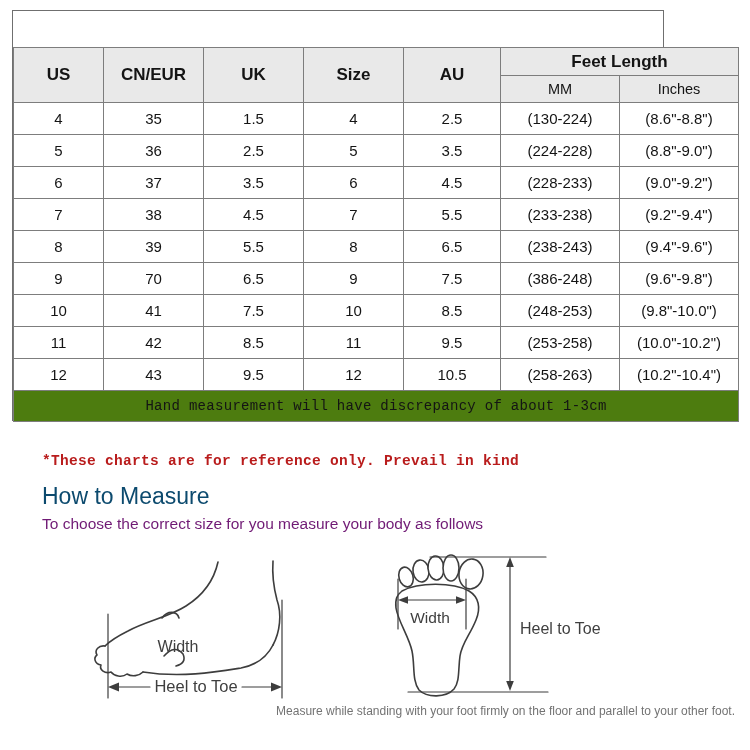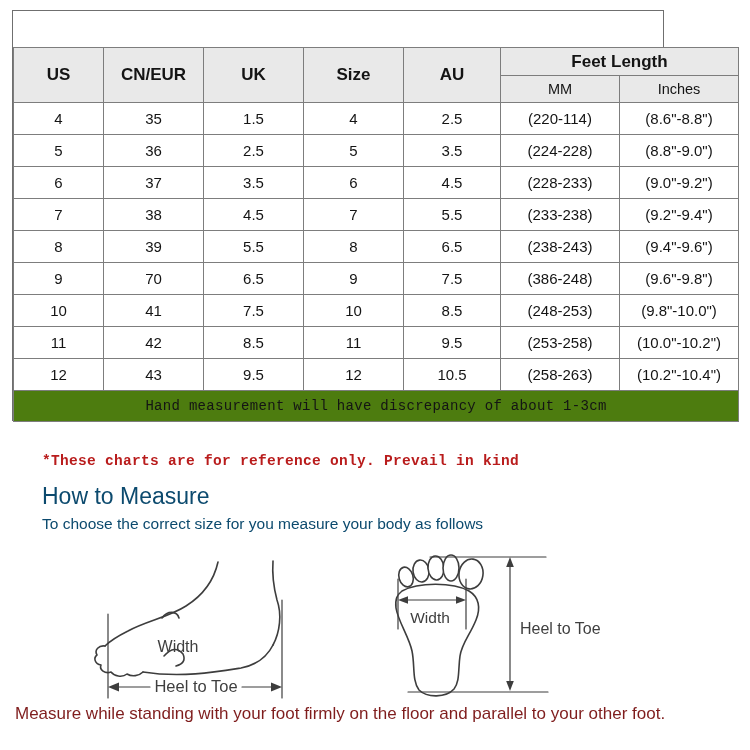--- a/index.html
+++ b/index.html
@@ -35,25 +35,25 @@
     position:absolute;left:42px;top:453px;
     font-family:"Liberation Mono","DejaVu Sans Mono",monospace;
     font-weight:bold;font-size:14.5px;color:#b91c1c;letter-spacing:0.3px;
   }
   .howto-title{
     position:absolute;left:42px;top:483px;
     font-size:23px;color:#0c4a6e;
   }
   .howto-sub{
     position:absolute;left:42px;top:515px;
-    font-size:15.5px;color:#0c4a6e;
+    font-size:15.5px;color:#701a75;
   }
   .caption{
     position:absolute;left:15px;top:704px;width:720px;
-    text-align:left;font-size:17px;color:#7f1d1d;
+    text-align:right;font-size:12px;color:#737373;
   }
   
   .diagram{position:absolute;}
   #side-foot{left:86px;top:540px;}
   #footprint{left:390px;top:543px;}
   .diagram path,.diagram line,.diagram ellipse{
     fill:none;stroke:#3d3d3d;stroke-width:1.6;
     stroke-linecap:round;stroke-linejoin:round;
   }
   .diagram .thin{stroke-width:1.2;}
@@ -92,21 +92,21 @@
         <th class="hdr-sub">Inches</th>
       </tr>
     </thead>
     <tbody>
       <tr>
         <td>4</td>
         <td>35</td>
         <td>1.5</td>
         <td>4</td>
         <td>2.5</td>
-        <td>(220-114)</td>
+        <td>(130-224)</td>
         <td>(8.6"-8.8")</td>
       </tr>
       <tr>
         <td>5</td>
         <td>36</td>
         <td>2.5</td>
         <td>5</td>
         <td>3.5</td>
         <td>(224-228)</td>
         <td>(8.8"-9.0")</td>

